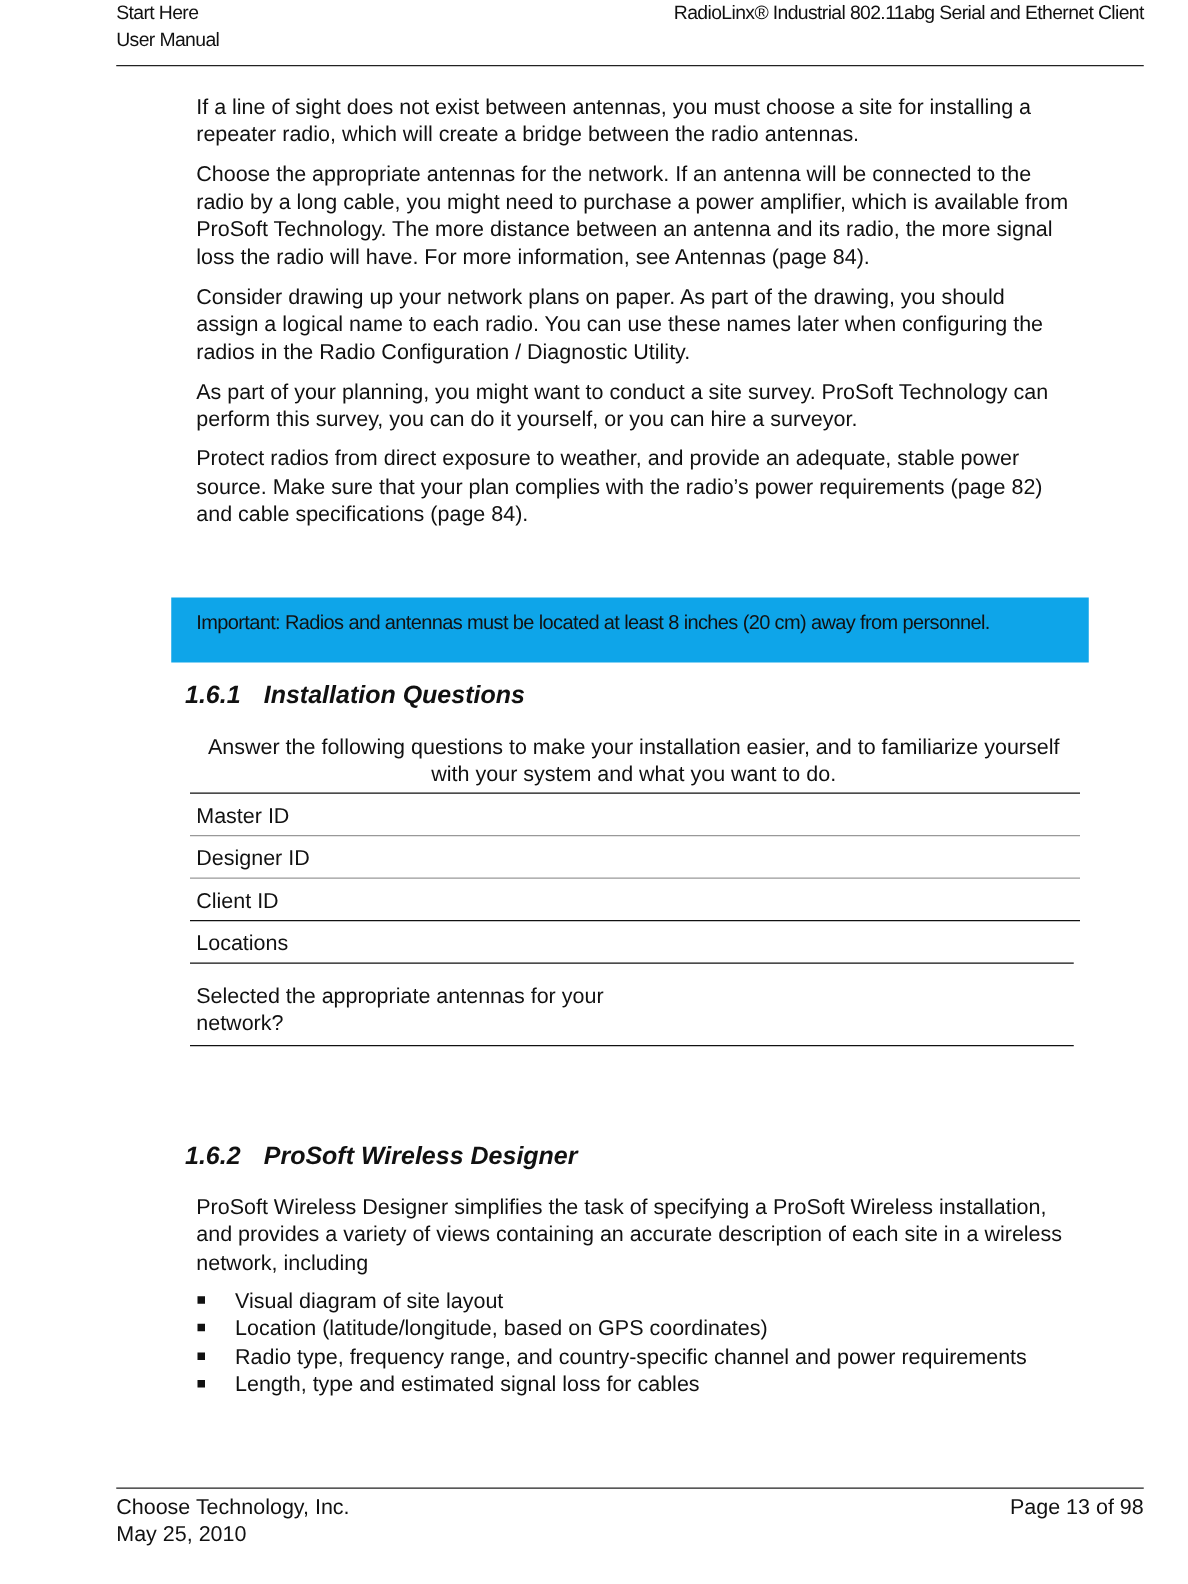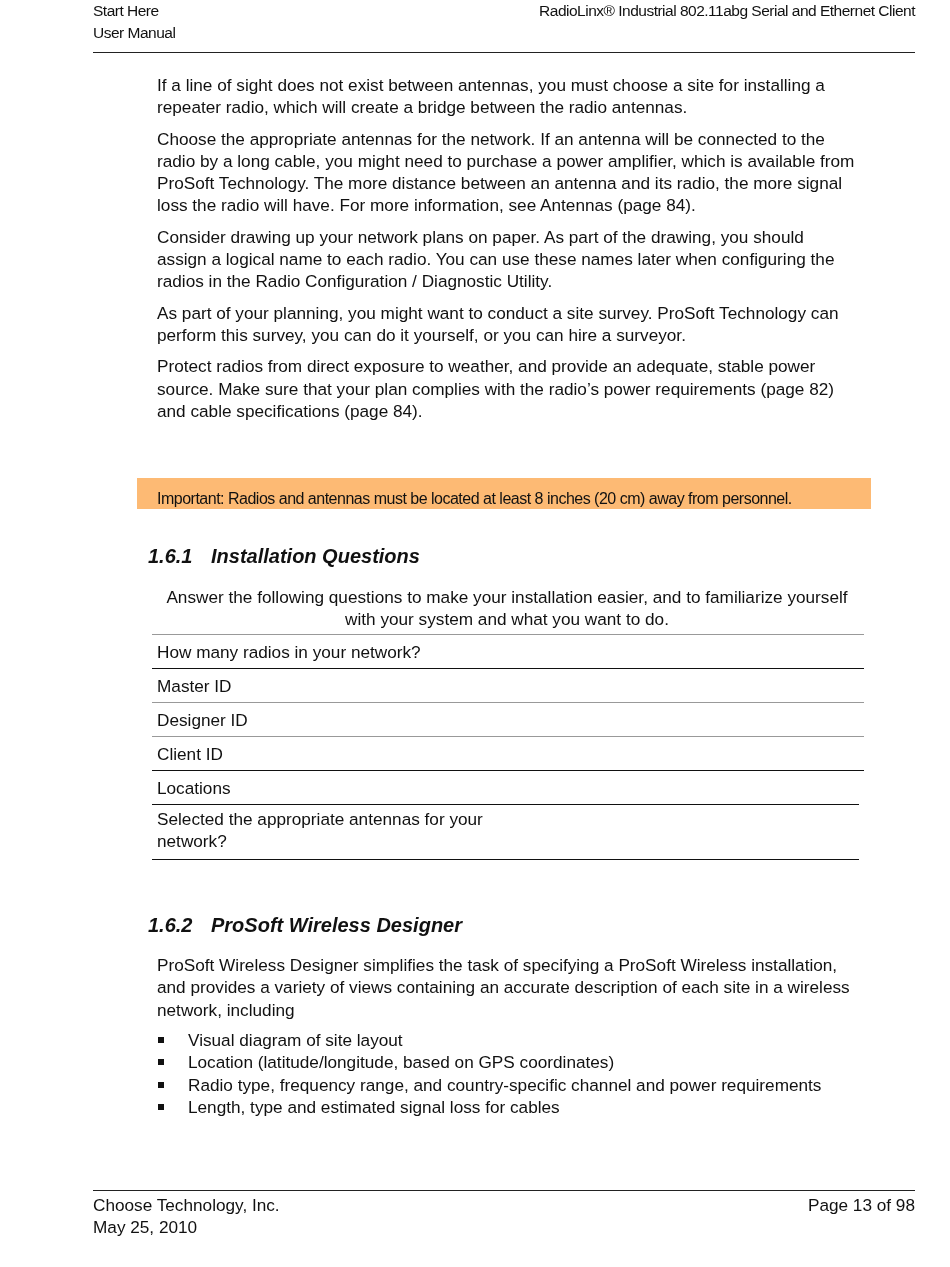--- a/index.html
+++ b/index.html
@@ -2,29 +2,29 @@
 <html><head>
 <meta charset="utf-8">
 <style>
   html,body{margin:0;padding:0;background:#fff;}
   body{width:950px;height:1267px;position:relative;font-family:"Liberation Sans",sans-serif;color:#111;overflow:hidden;}
   .hdr{position:absolute;left:93px;right:35px;top:0;height:52px;border-bottom:1.5px solid #222;font-family:"Liberation Sans",sans-serif;font-size:15.5px;transform-origin:left top;}
   .hdr .l{position:absolute;left:0;top:0;line-height:22px;letter-spacing:-0.5px;}
   .hdr .r{position:absolute;right:0;top:0;line-height:22px;text-align:right;letter-spacing:-0.5px;}
   .content{position:absolute;left:157px;width:700px;top:74px;font-size:17.2px;line-height:22.3px;}
   p{margin:0 0 9px 0;}
-  .important{position:absolute;left:137px;width:734px;top:478px;height:31px;background:#fdba74;}
+  .important{position:absolute;left:137px;width:734px;top:478px;height:52px;background:#0ea5e9;}
   .important span{position:absolute;left:20px;top:12px;font-size:16px;letter-spacing:-0.5px;}
   h2{position:absolute;margin:0;font-size:20px;font-style:italic;font-weight:bold;left:148px;}
   h2 .num{display:inline-block;width:63px;}
   .p2{position:absolute;left:157px;width:700px;font-size:17.2px;line-height:22.3px;}
   .qtable{position:absolute;left:152px;width:712px;top:634px;}
   .qrow{padding:0 5px;font-size:17.2px;line-height:22.3px;}
   .qrow.s{height:33px;line-height:34px;}
-  .qrow.d{padding-top:3px;padding-bottom:6px;}
+  .qrow.d{padding-top:14px;padding-bottom:6px;}
   .bg{border-top:1.5px solid #999;}
   .bk{border-top:1.5px solid #111;}
   .last{border-bottom:1.5px solid #111;}
   ul{list-style:none;margin:0;padding:0;}
   ul li{position:relative;padding-left:31px;}
   ul li:before{content:"";position:absolute;left:1px;top:8px;width:6px;height:6px;background:#111;}
   .ftr{position:absolute;left:93px;right:35px;top:1190px;border-top:1.5px solid #222;font-size:17.2px;line-height:22.3px;}
   .ftr .l{position:absolute;left:0;top:3px;}
   .ftr .r{position:absolute;right:0;top:3px;}
 </style>
@@ -53,21 +53,20 @@
   <span>Important: Radios and antennas must be located at least 8 inches (20 cm) away from personnel.</span>
 </div>
 
 <h2 style="top:545px;">
   <span class="num">1.6.1</span><span>Installation Questions</span>
 </h2>
 
 <div class="p2" style="top:586px;text-align:center;">Answer the following questions to make your installation easier, and to familiarize yourself with your system and what you want to do.</div>
 
 <div class="qtable">
-  <div class="qrow s bg">How many radios in your network?</div>
   <div class="qrow s bk">Master ID</div>
   <div class="qrow s bg">Designer ID</div>
   <div class="qrow s bg">Client ID</div>
   <div class="qrow s bk">Locations</div>
   <div class="qrow d bk last" style="width:330px;box-sizing:content-box;padding-right:372px;">Selected the appropriate antennas for your network?</div>
 </div>
 
 <h2 style="top:914px;">
   <span class="num">1.6.2</span><span>ProSoft Wireless Designer</span>
 </h2>

